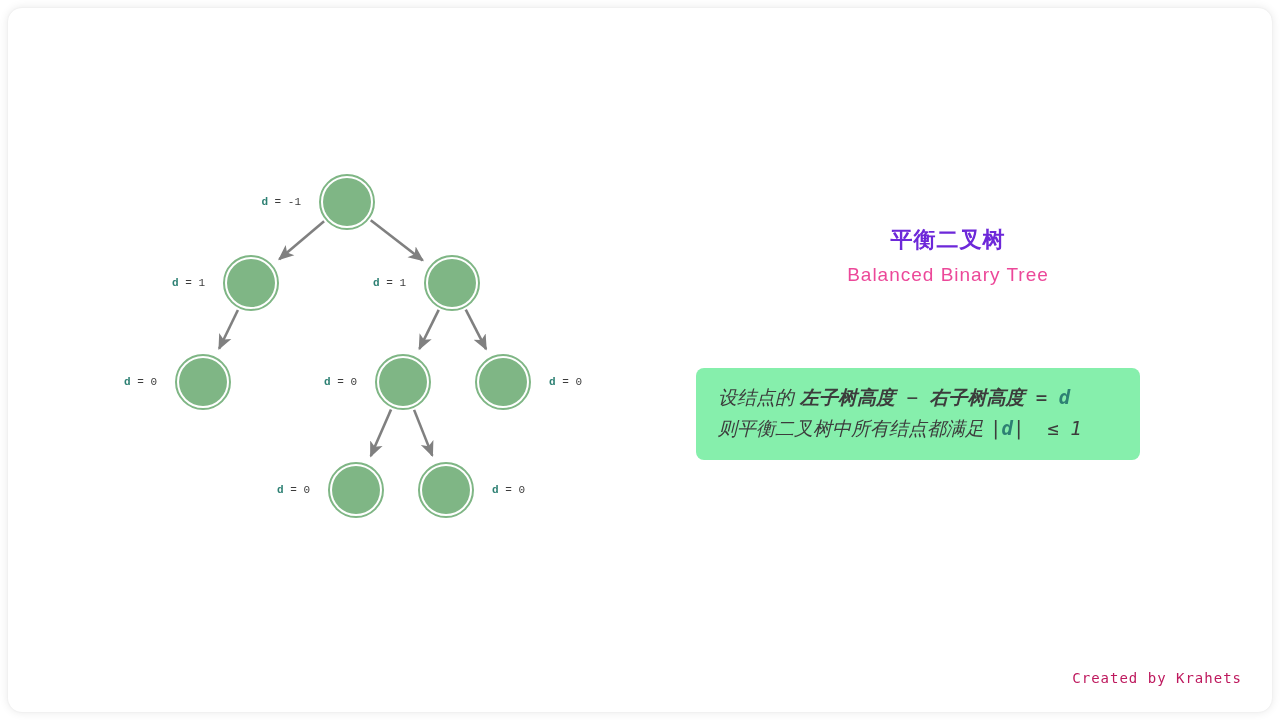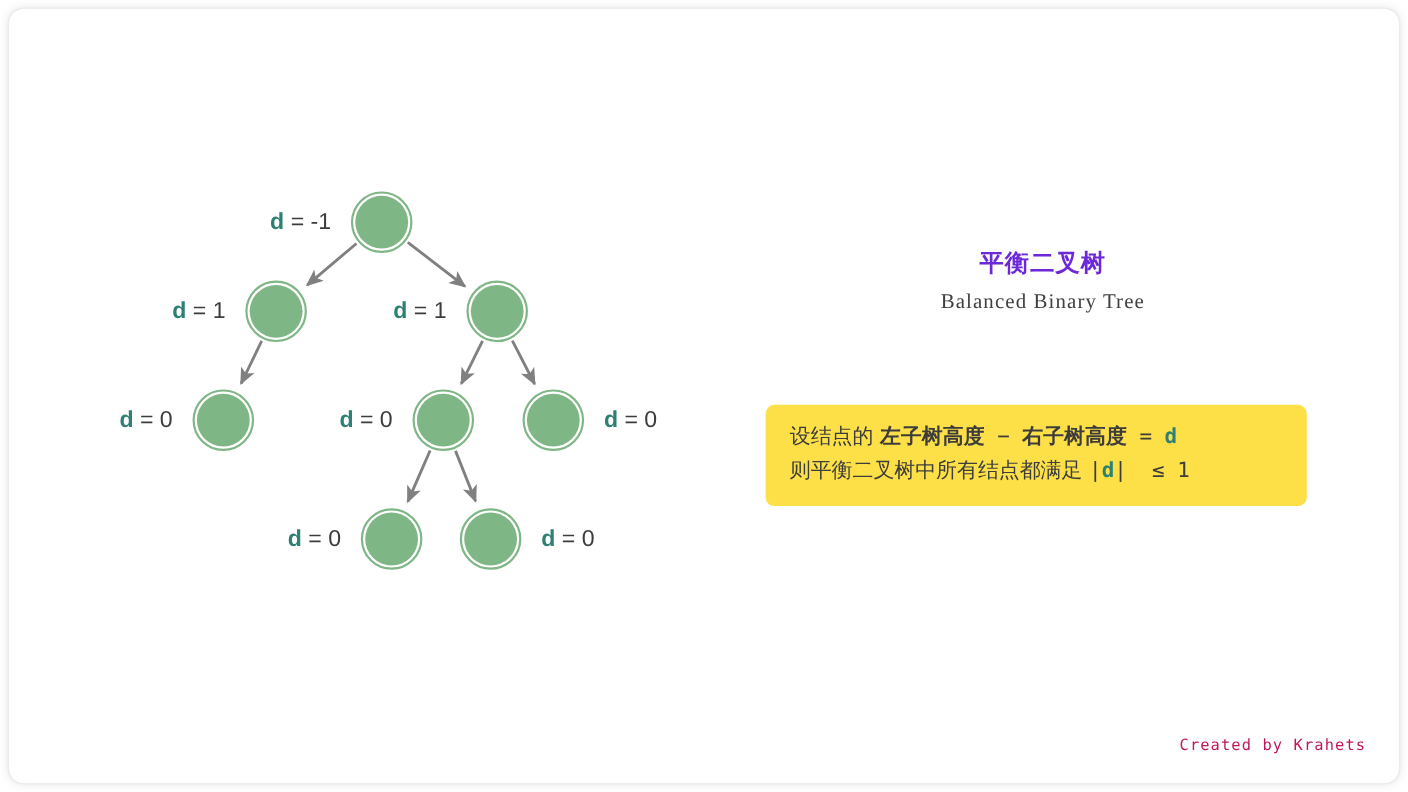--- a/index.html
+++ b/index.html
@@ -35,22 +35,22 @@
 
   
   #tree-svg {
     position: absolute;
     left: 0; top: 0;
     width: 1280px;
     height: 720px;
   }
   .node-label {
     position: absolute;
-    font-family: Liberation Sans, sans-serif;
-    font-size: 21px;
+    font-family: Liberation Mono, monospace;
+    font-size: 11px;
     color: #3c3c3c;
     white-space: pre;
     letter-spacing: 0px;
     line-height: 1;
     transform: translateY(-50%);
   }
   .node-label .v {
     color: #2d8073;
     font-weight: bold;
   }
@@ -68,35 +68,36 @@
     text-align: center;
     font-family: "DejaVu Sans", sans-serif;
     font-size: 22px;
     font-weight: bold;
     color: #6d28d9;
     letter-spacing: 1px;
     line-height: 1.25;
   }
   #subtitle {
     text-align: center;
-    font-family: Liberation Serif, serif;
+    font-family: Liberation Sans, sans-serif;
     font-size: 19px;
-    color: #404040;
+    color: #ec4899;
     letter-spacing: 1px;
     margin-top: 10px;
   }
   #infobox {
     position: absolute;
     left: 696px;
     top: 368px;
-    width: 492px;
-    background: #fde047;
+    width: 444px;
+    background: #86efac;
     border-radius: 8px;
     padding: 14px 20px 16px 22px;
     box-sizing: border-box;
+    font-style: italic;
   }
   .info-line {
     font-family: "DejaVu Sans", sans-serif;
     font-size: 19px;
     color: #3c3c3c;
     line-height: 1.62;
     white-space: pre;
   }
   .info-line .b { font-weight: bold; }
   .info-line .t { color: #2d8073; font-weight: bold; }

